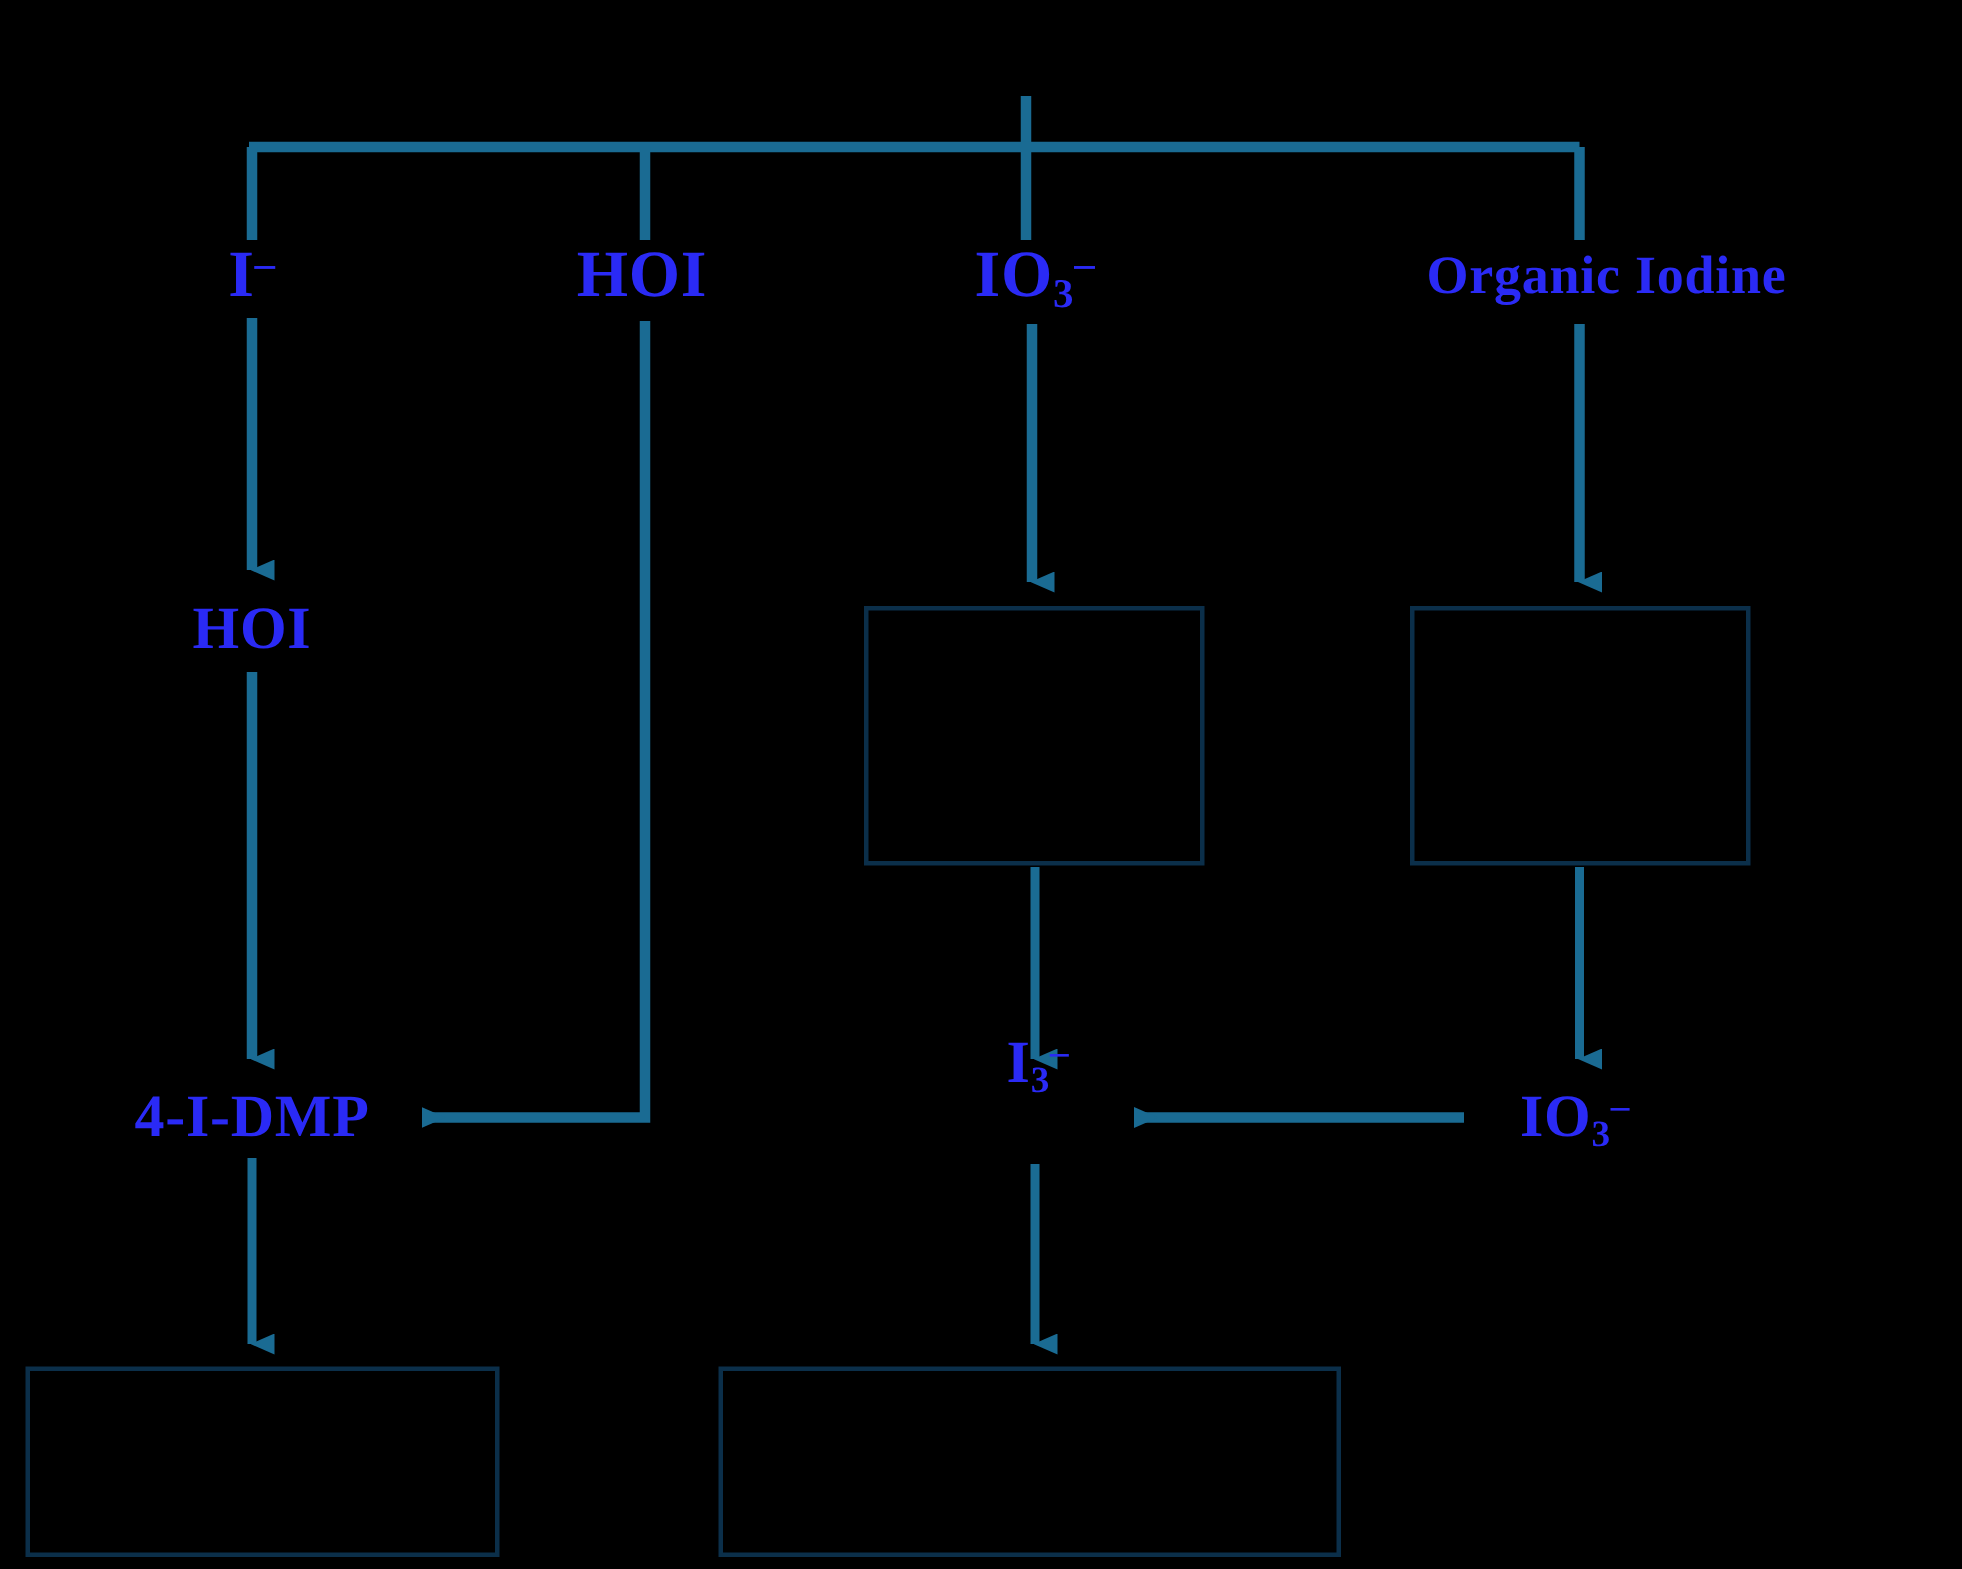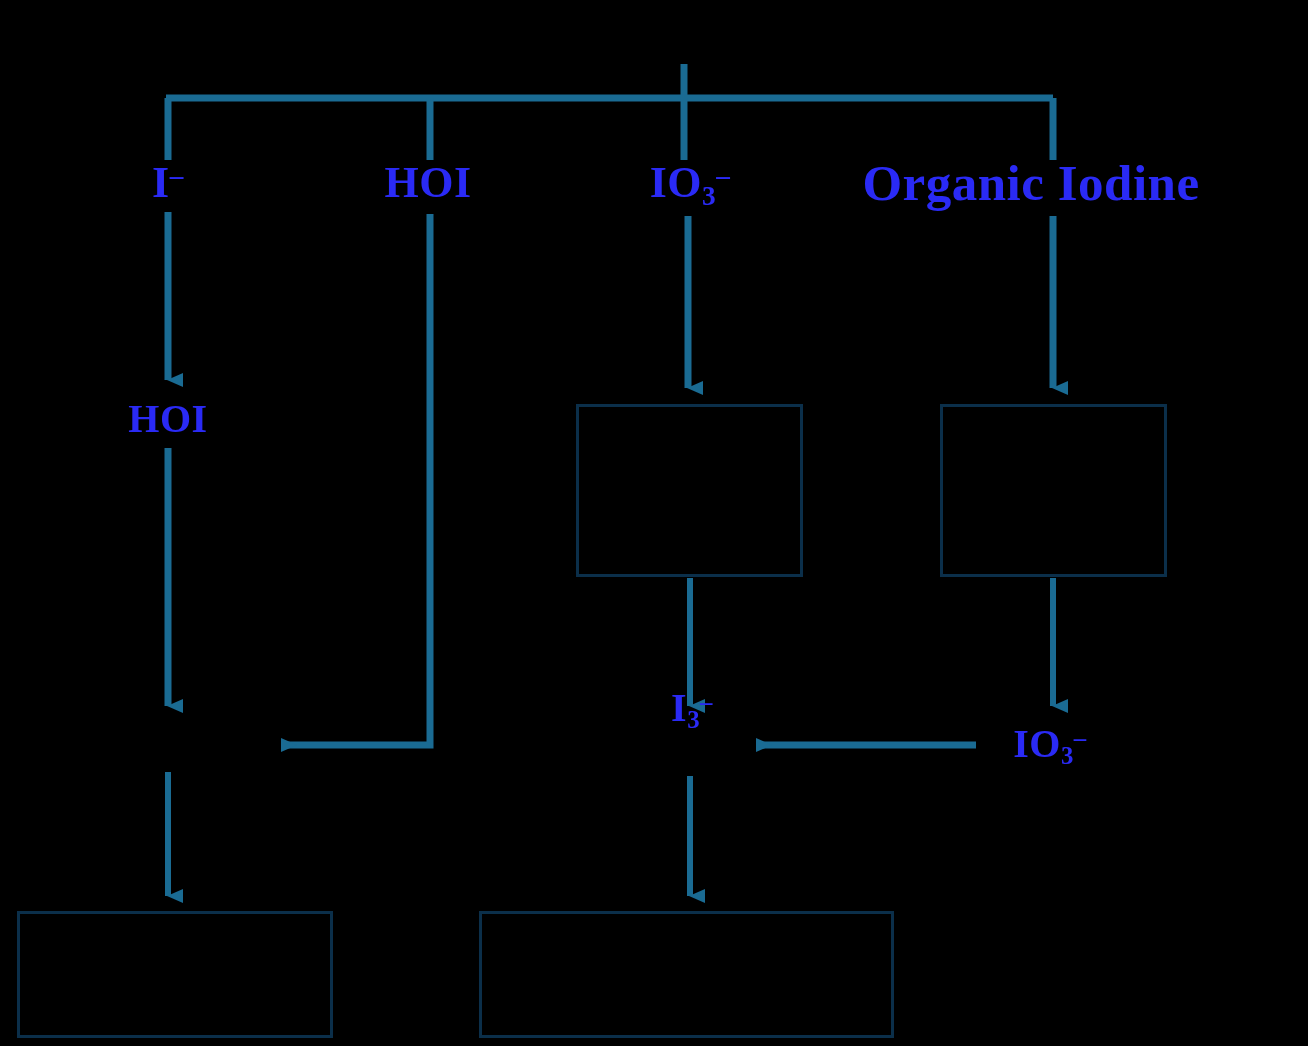--- a/index.html
+++ b/index.html
@@ -104,28 +104,31 @@
   </div>
 
   <div class="node-label" style="left:428px; top:183px; font-size:44px;">
     <span>HOI</span>
   </div>
 
   <div class="node-label" style="left:690px; top:183px; font-size:44px;">
     <span>IO</span><sub>3</sub><sup>–</sup>
   </div>
 
-  <div class="node-label" style="left:1031px; top:183px; font-size:51px;">
+  <div class="node-label" style="left:1071px; top:183px; font-size:36px;">
     <span>Organic Iodine</span>
   </div>
 
   <div class="node-label" style="left:168px; top:419px; font-size:40px;">
     <span>HOI</span>
   </div>
 
+  <div class="node-label" style="left:168px; top:744px; font-size:40px;">
+    <span>4-I-DMP</span>
+  </div>
 
   <div class="node-label" style="left:692px; top:708px; font-size:40px;">
     <span>I</span><sub>3</sub><sup>–</sup>
   </div>
 
   <div class="node-label" style="left:1050px; top:744px; font-size:40px;">
     <span>IO</span><sub>3</sub><sup>–</sup>
   </div>
 
 </div>

